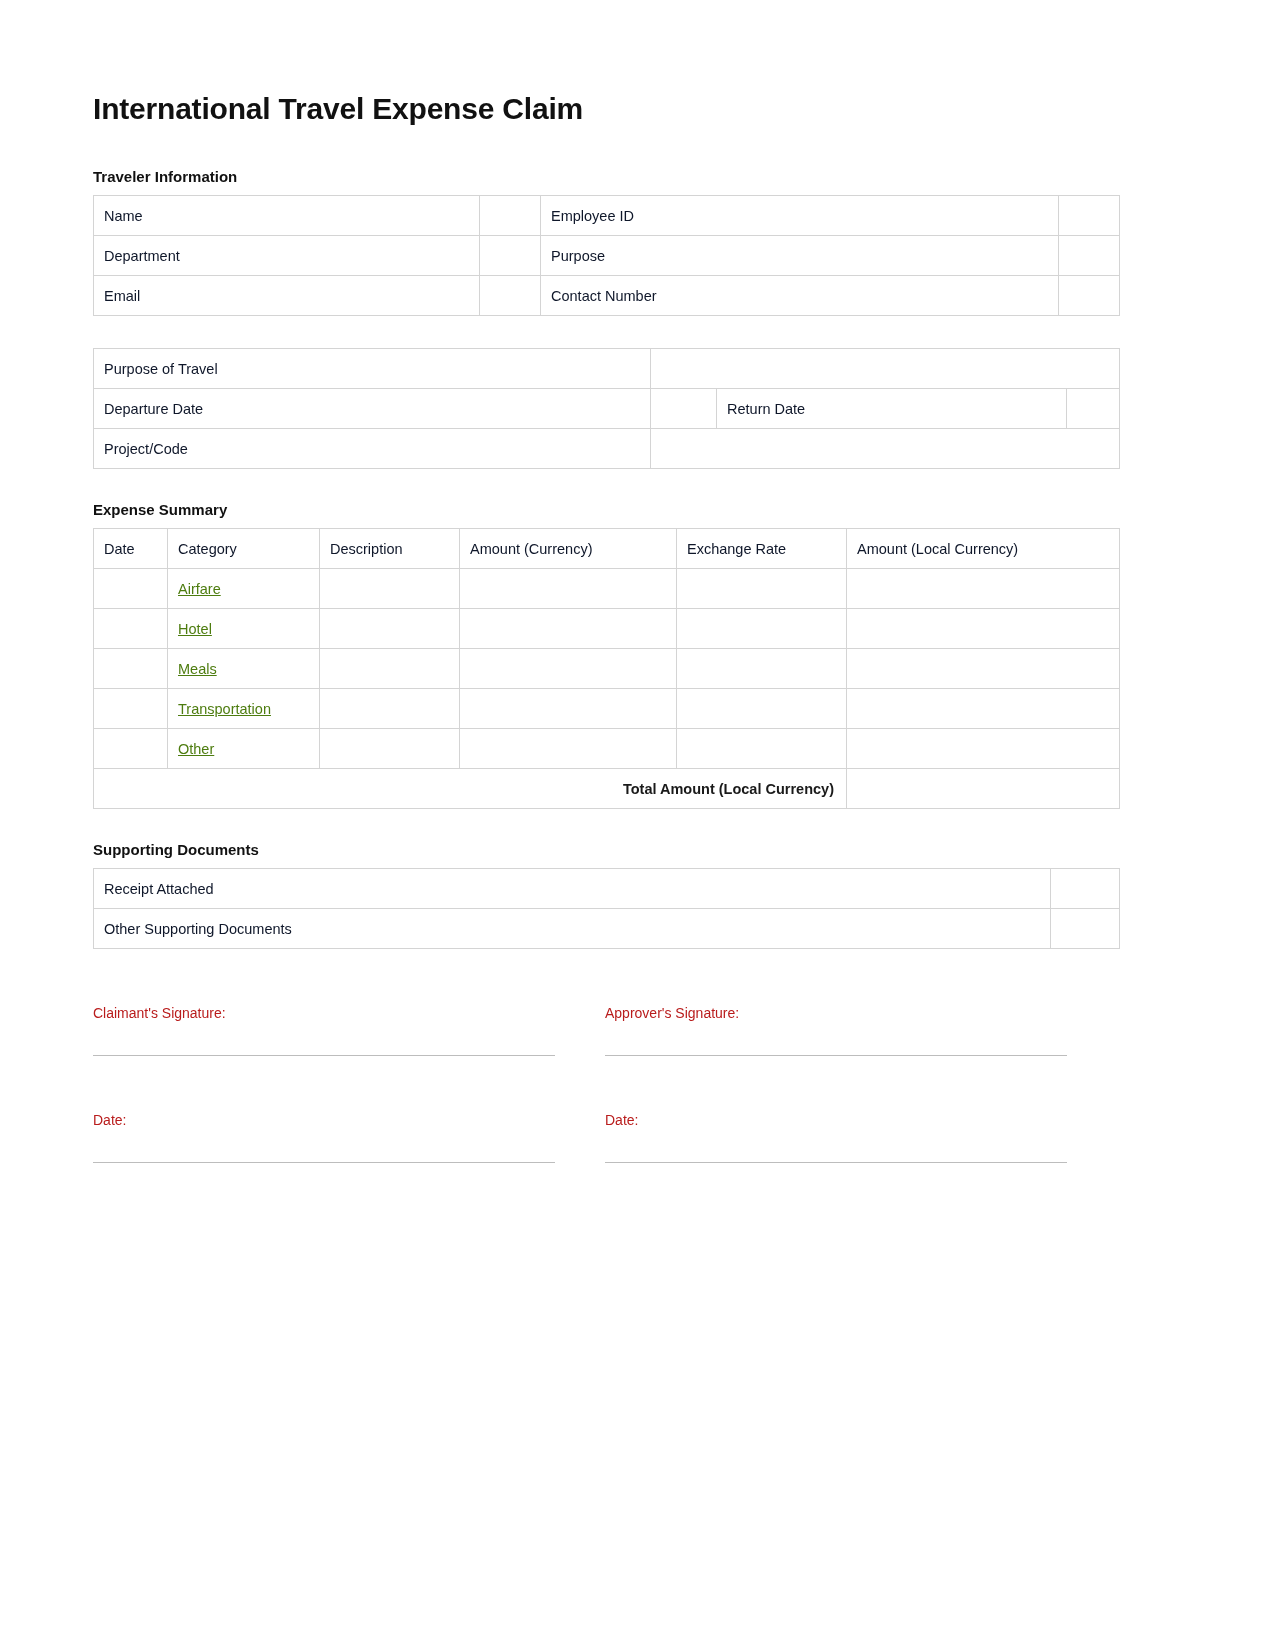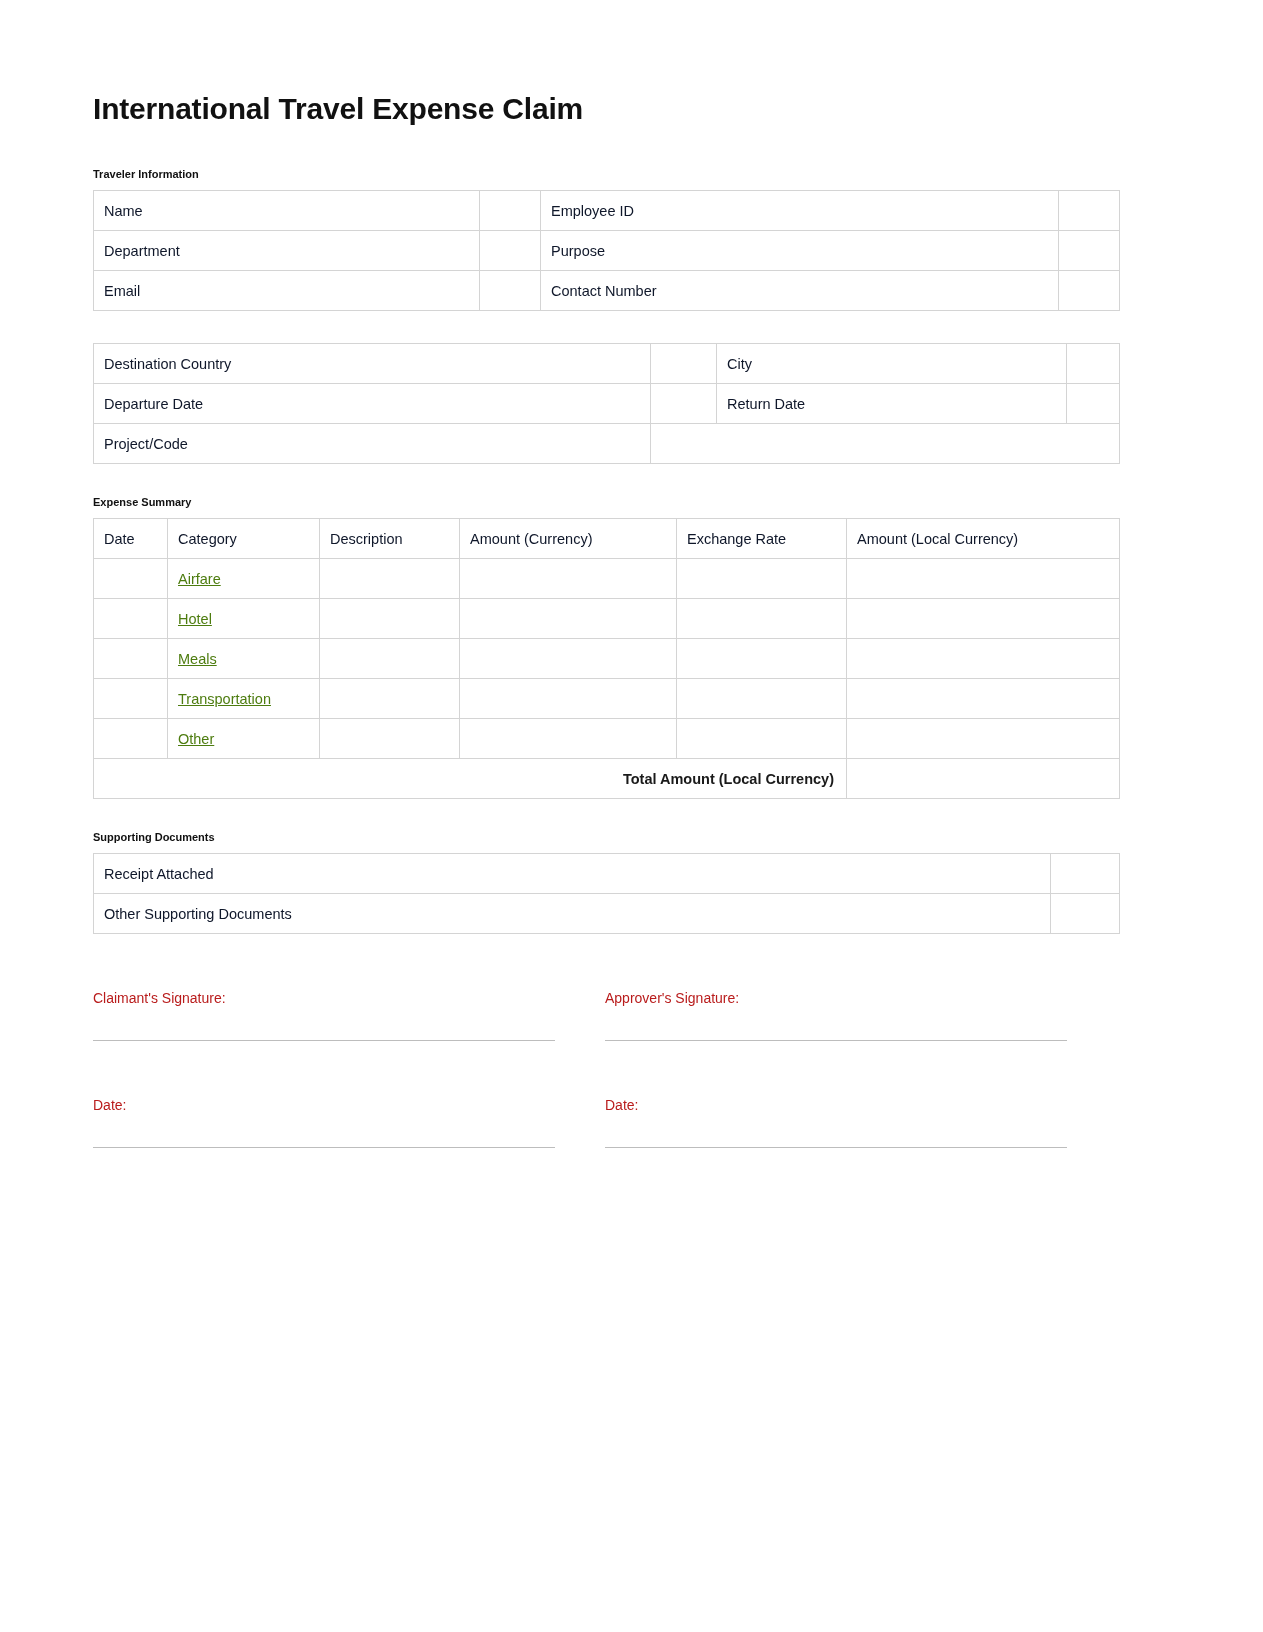--- a/index.html
+++ b/index.html
@@ -19,21 +19,21 @@
     padding: 92px 145px 4px 93px;
   }
   h1.doc-title {
     font-size: 30px;
     font-weight: bold;
     letter-spacing: -0.2px;
     margin: 0 0 42px 0;
     color: #111111;
   }
   h2.section-title {
-    font-size: 11px;
+    font-size: 15px;
     font-weight: bold;
     margin: 0 0 10px 0;
     color: #111111;
   }
   .section {
     margin-bottom: 32px;
   }
   table.grid {
     border-collapse: collapse;
     width: 1026px;
@@ -143,24 +143,22 @@
   <div class="section">
     <table class="grid t-travel">
       <colgroup>
           <col class="c1">
           <col class="c2">
           <col class="c3">
           <col class="c4">
         </colgroup>
       <tbody>
         <tr>
-          <td class="lbl">Destination Country</td>
-          <td class="fill"></td>
-          <td class="lbl">City</td>
-          <td class="fill"></td>
+          <td class="lbl">Purpose of Travel</td>
+          <td class="fill" colspan="3"></td>
         </tr>
         <tr>
           <td class="lbl">Departure Date</td>
           <td class="fill"></td>
           <td class="lbl">Return Date</td>
           <td class="fill"></td>
         </tr>
         <tr>
           <td class="lbl">Project/Code</td>
           <td class="fill" colspan="3"></td>

